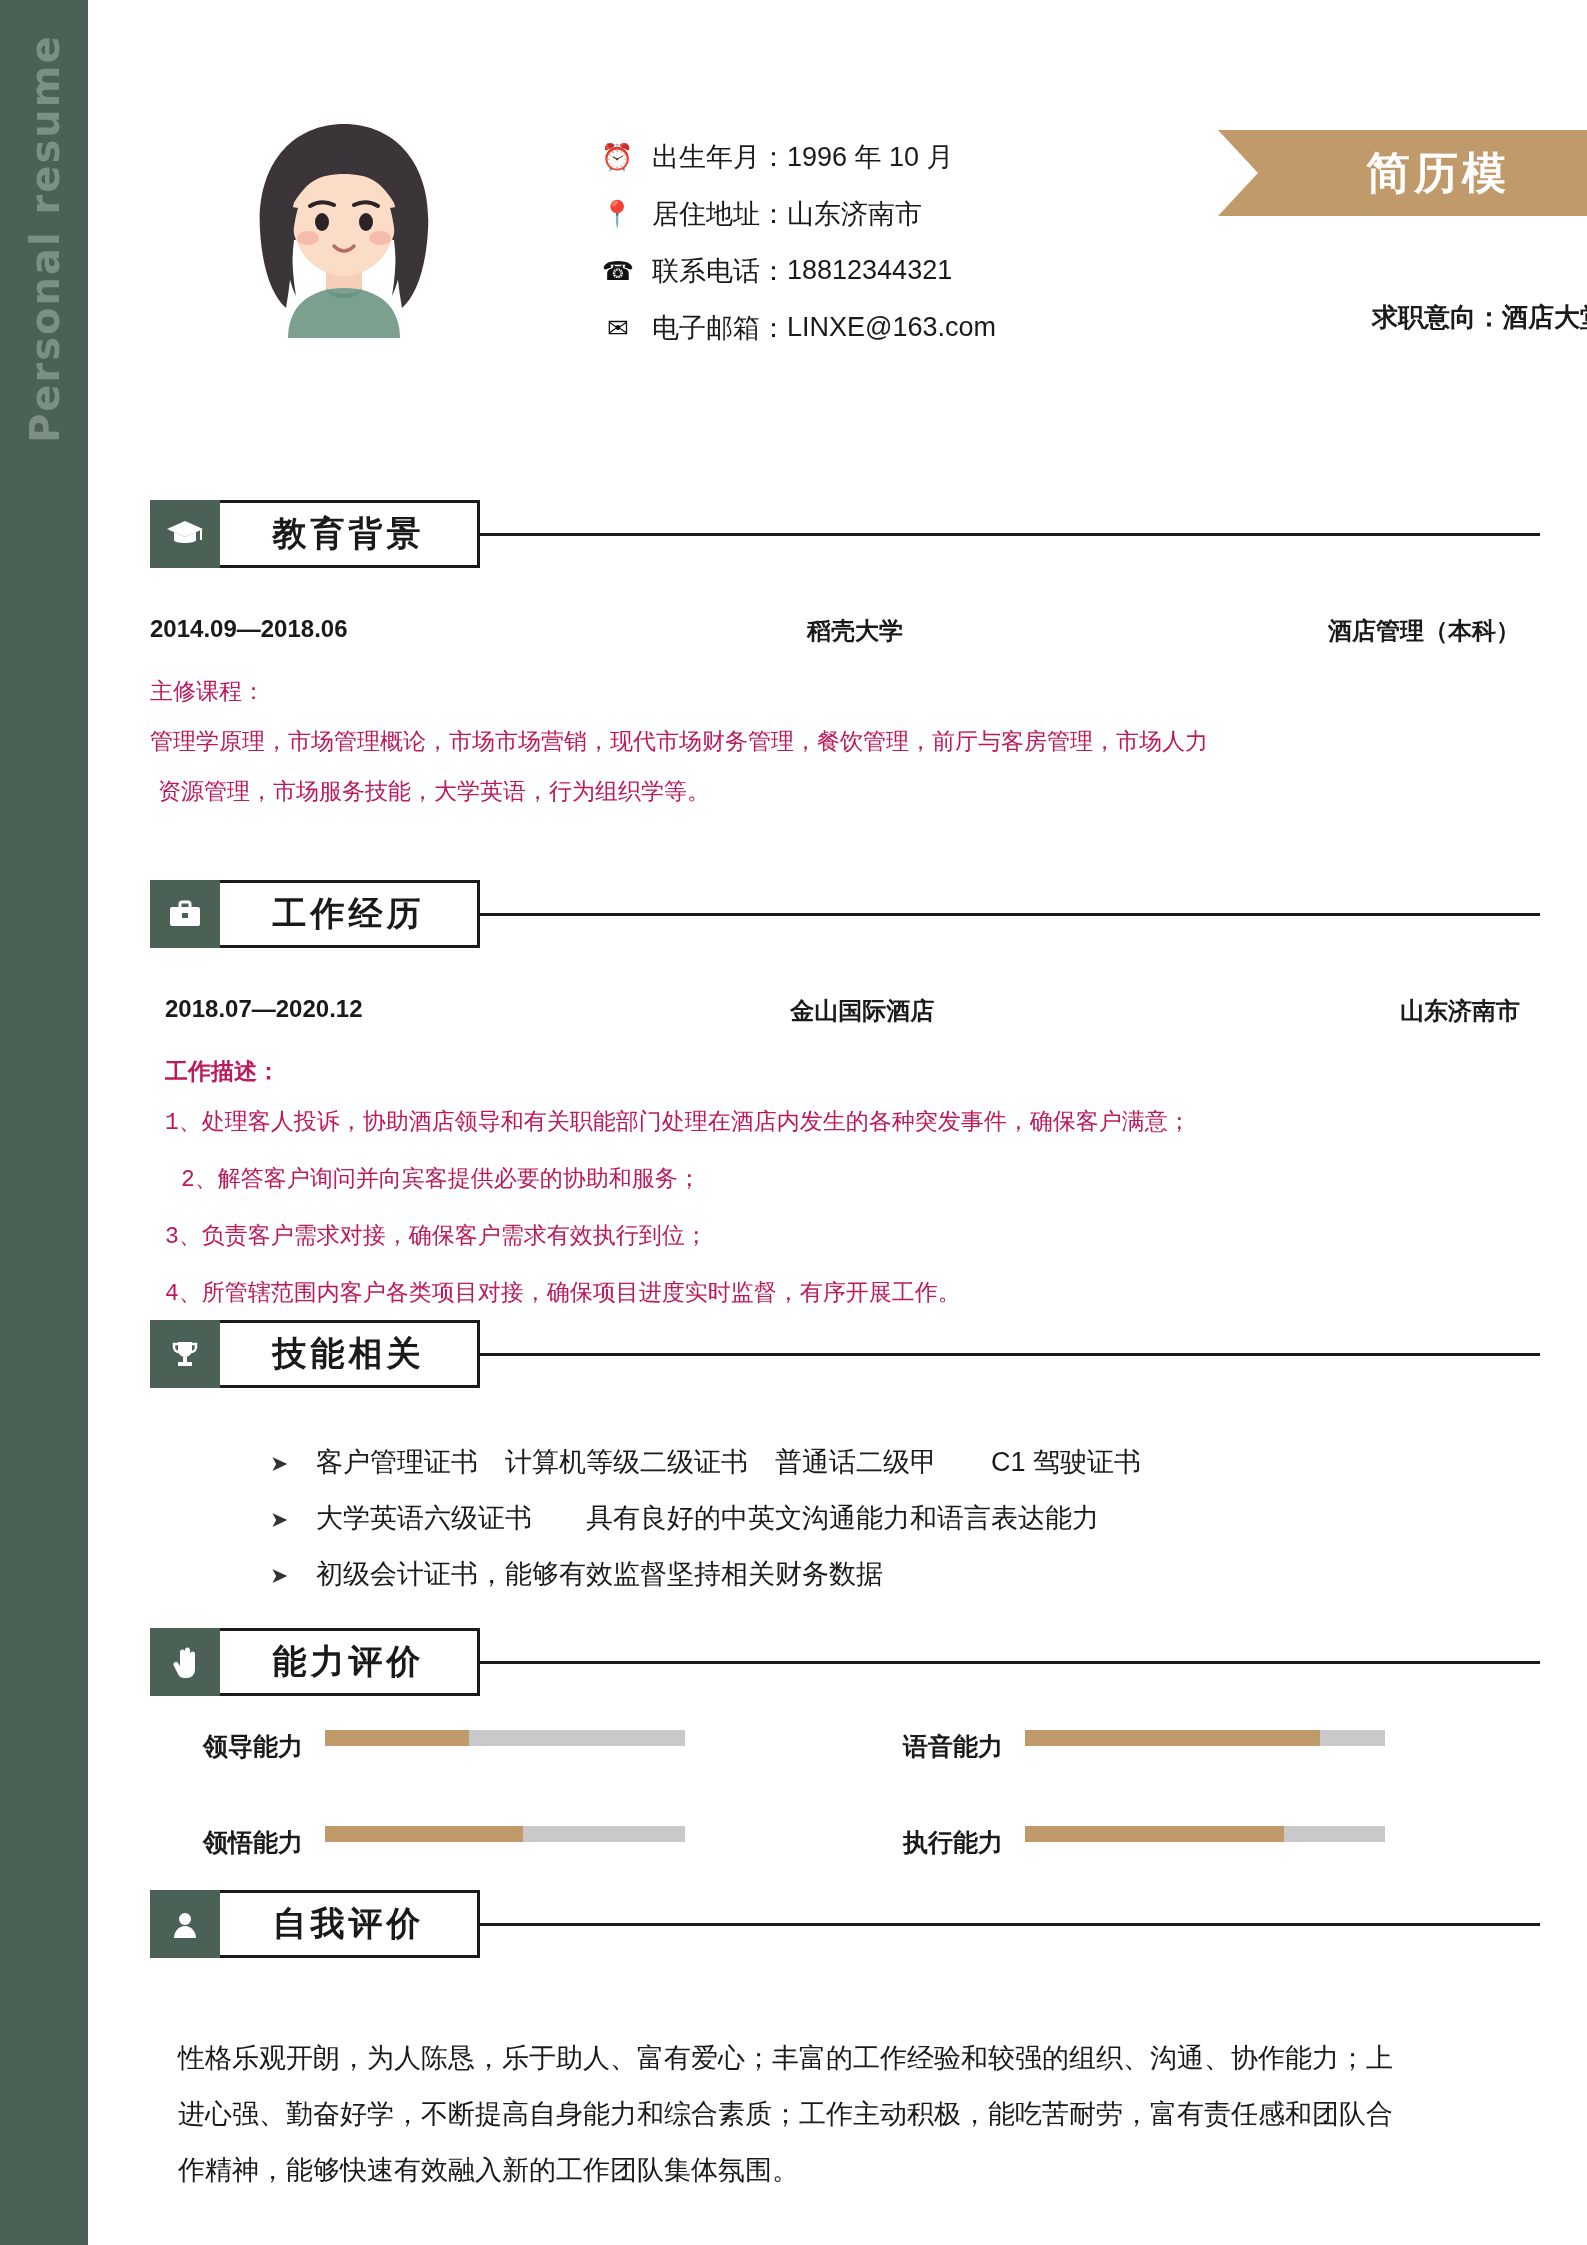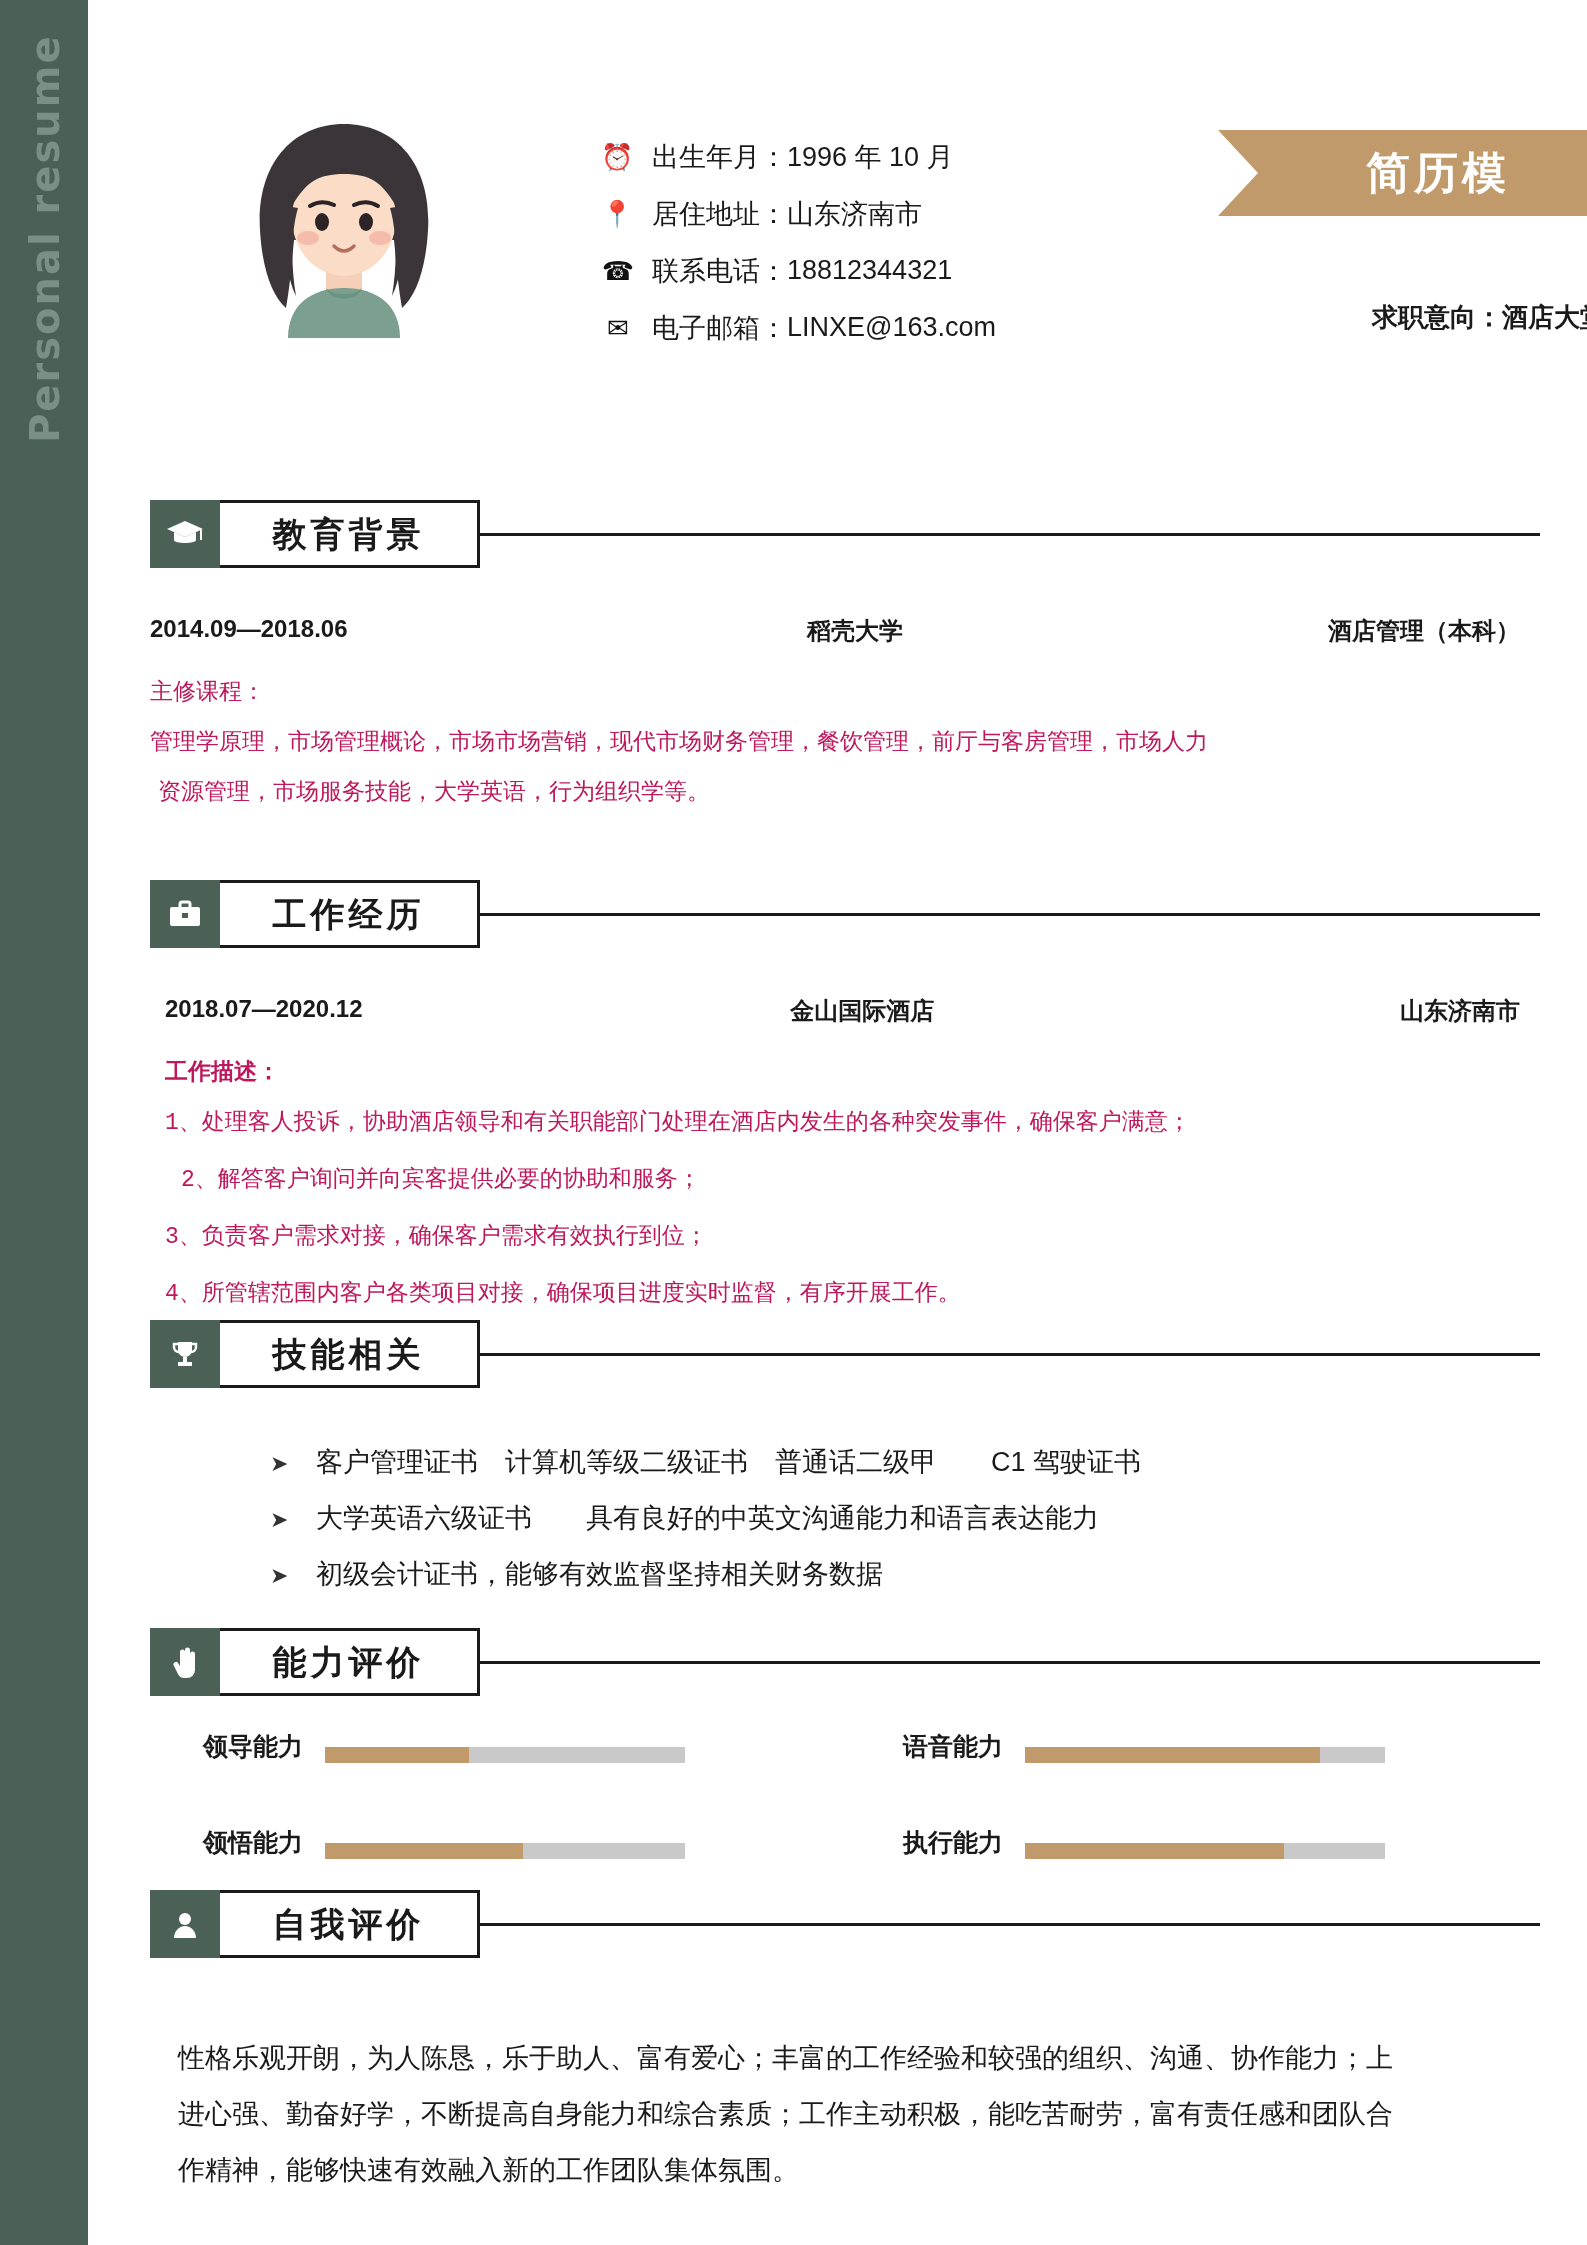--- a/index.html
+++ b/index.html
@@ -143,20 +143,21 @@
     min-width: 260px;
     box-sizing: border-box;
     border: 3px solid #1a1a1a;
     border-left: none;
     line-height: 62px;
     text-align: center;
     font-size: 34px;
     font-weight: bold;
     letter-spacing: 4px;
     background: #fff;
+    font-family: Liberation Serif, serif;
   }
   .sh-line {
     position: absolute;
     top: 33px;
     height: 3px;
     background: #1a1a1a;
   }
 
   
   .row3 {
@@ -193,21 +194,21 @@
   
   .ability-grid {
     position: absolute;
     left: 185px;
     top: 1730px;
     width: 1320px;
   }
   .ab-row {
     position: absolute;
     display: flex;
-    align-items: flex-end;
+    align-items: flex-start;
     width: 620px;
   }
   .ab-label {
     width: 140px;
     text-align: right;
     padding-right: 22px;
     font-size: 25px;
     font-weight: bold;
     box-sizing: border-box;
   }

